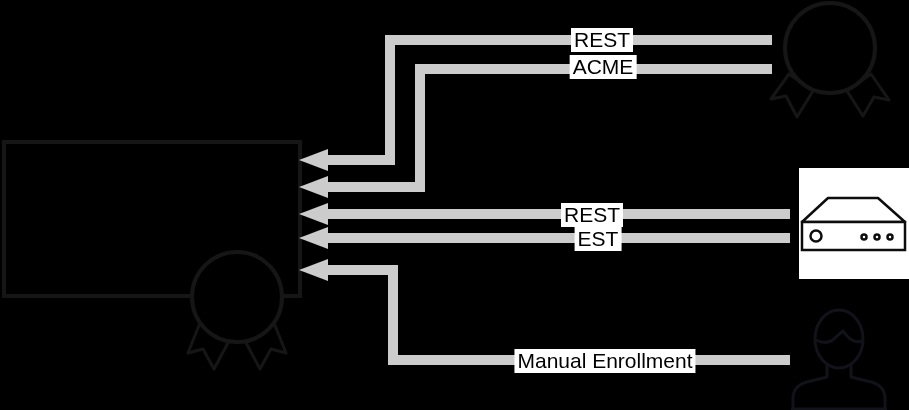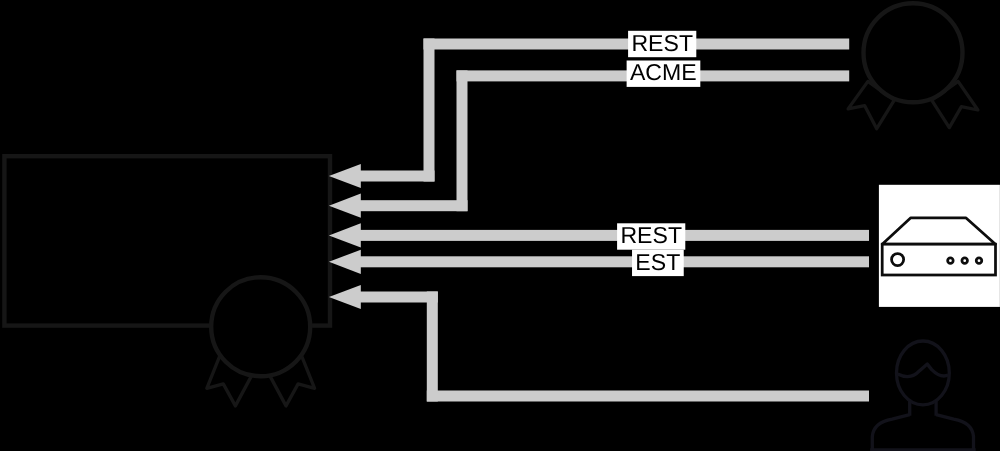--- a/index.html
+++ b/index.html
@@ -104,14 +104,15 @@
     <ellipse cx="49" cy="34" rx="24" ry="29" fill="none" stroke="var(--person-stroke)" stroke-width="3"></ellipse>
     <path d="M26 35 Q38 41 46 32 L53 26 L57 31 Q65 39 72 36" fill="none" stroke="var(--person-stroke)" stroke-width="3" stroke-linejoin="round"></path>
     <path d="M37 59 L37 73 M61 59 L61 73" fill="none" stroke="var(--person-stroke)" stroke-width="3"></path>
     <path d="M3 104 L3 92 Q4 79 21 76 L37 72 M61 72 L77 76 Q94 79 95 92 L95 104 M1 104 L97 104" fill="none" stroke="var(--person-stroke)" stroke-width="3" stroke-linejoin="round"></path>
   </svg>
 
   <div class="label" style="left:602px;top:40px">REST</div>
   <div class="label" style="left:603px;top:67px">ACME</div>
   <div class="label" style="left:592px;top:215px">REST</div>
   <div class="label" style="left:598px;top:239px">EST</div>
+  <div class="label" style="left:605px;top:361px">Manual Enrollment</div>
 
 </div>
 
 </body></html>

